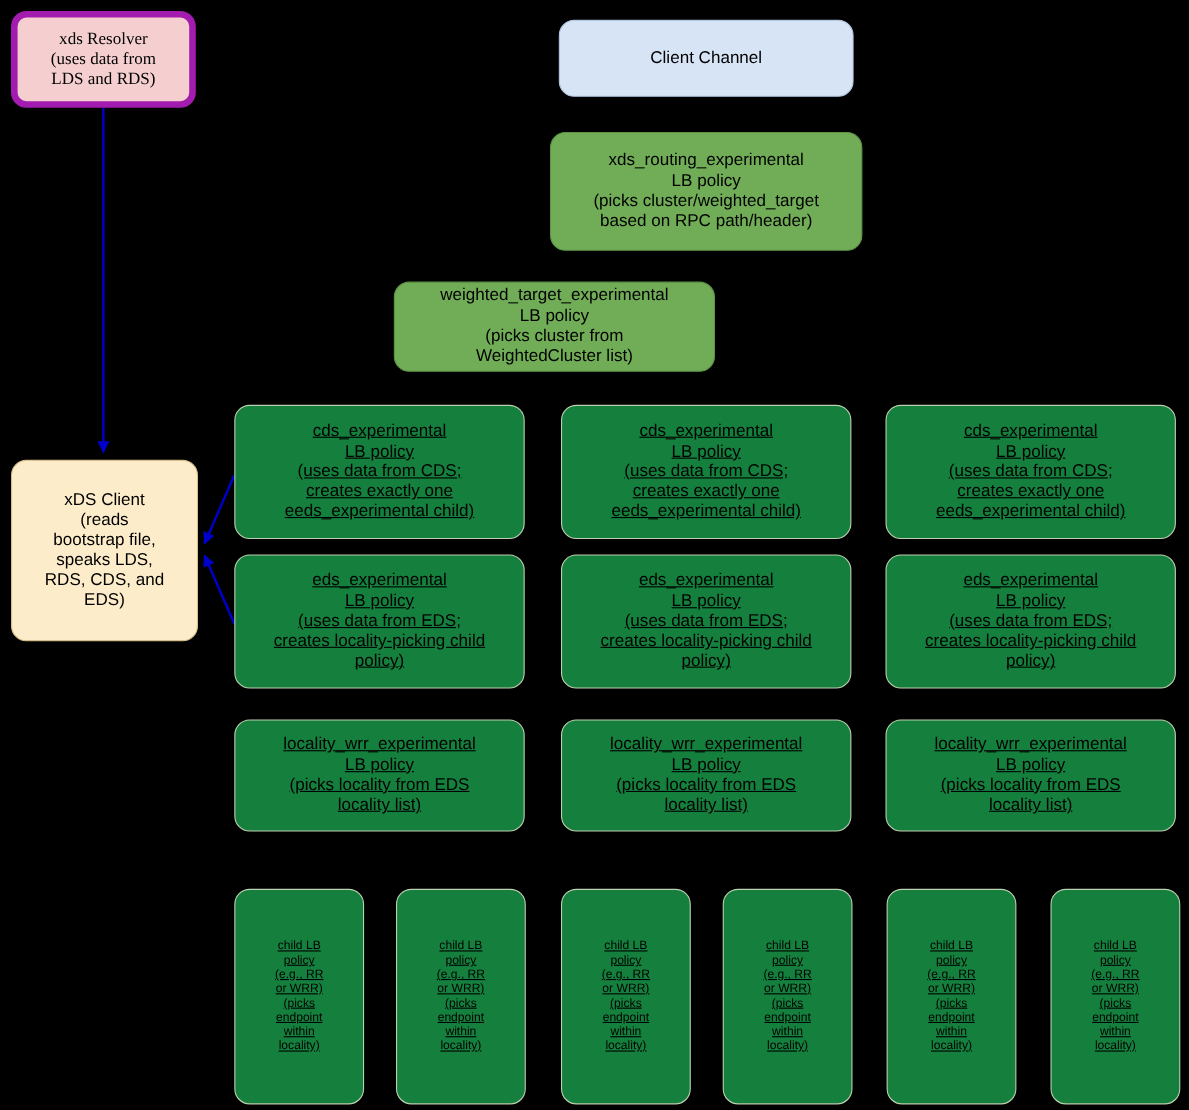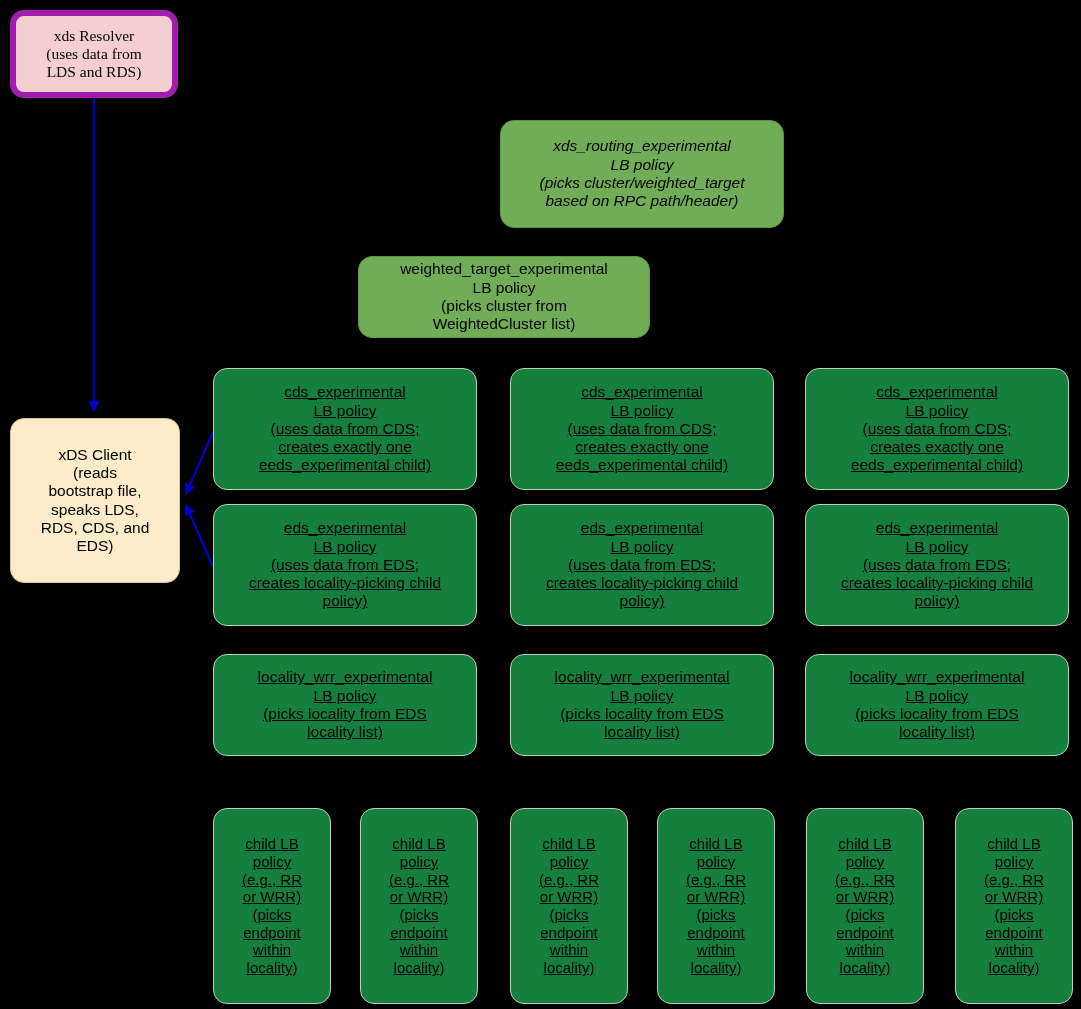--- a/index.html
+++ b/index.html
@@ -14,21 +14,21 @@
     display:flex;align-items:center;justify-content:center;
     text-align:center;color:#000;line-height:1.18;
     border-radius:14px;white-space:pre-line;
     font-size:15.5px;
   }
   .node.pink{background:#f5cfcf;border:6px solid #a21caf;font-family:Liberation Serif, serif;}
   .node.blue{background:#d7e4f5;border:1px solid #b3c6e0;}
   .node.dgreen{background:#70ad56;border:1px solid #5d9447;}
   .node.cream{background:#fdecc9;border:1px solid #d8c08a;}
   .node.lgreen{background:#15803d;border:1px solid #bdd0b0;text-decoration:underline;}
-  .node.small{font-size:15px;}
+  .node.small{font-size:11px;}
   svg#edges{position:absolute;left:0;top:0;width:1081px;height:1009px;
             pointer-events:none;}
 </style>
 </head>
 <body>
 
 <div id="stage">
 
   <svg id="edges" viewBox="0 0 1081 1009">
     <defs>
@@ -41,21 +41,24 @@
         <path d="M 213 432 L 186 494" marker-end="url(#ah)"></path>
         <path d="M 213 567 L 186 505" marker-end="url(#ah)"></path>
       </g>
   </svg>
 
   <div class="node pink" style="left: 10px; top: 10px; width: 168px; height: 88px;">
     <span>xds Resolver
 (uses data from
 LDS and RDS)</span>
   </div>
-  <div class="node dgreen" style="left: 500px; top: 120px; width: 284px; height: 108px; font-style: italic;">
+  <div class="node blue" style="left: 508px; top: 18px; width: 268px; height: 70px;">
+    <span>Client Channel</span>
+  </div>
+  <div class="node dgreen" style="left: 500px; top: 120px; width: 284px; height: 108px;">
     <span>xds_routing_experimental
 LB policy
 (picks cluster/weighted_target
 based on RPC path/header)</span>
   </div>
   <div class="node dgreen" style="left: 358px; top: 256px; width: 292px; height: 82px;">
     <span>weighted_target_experimental
 LB policy
 (picks cluster from
 WeightedCluster list)</span>

